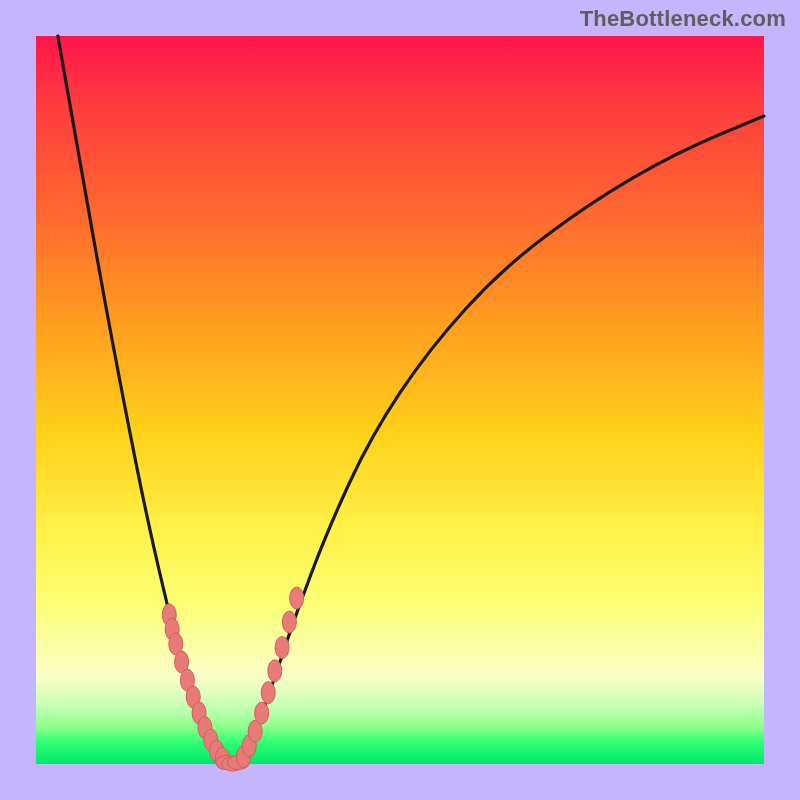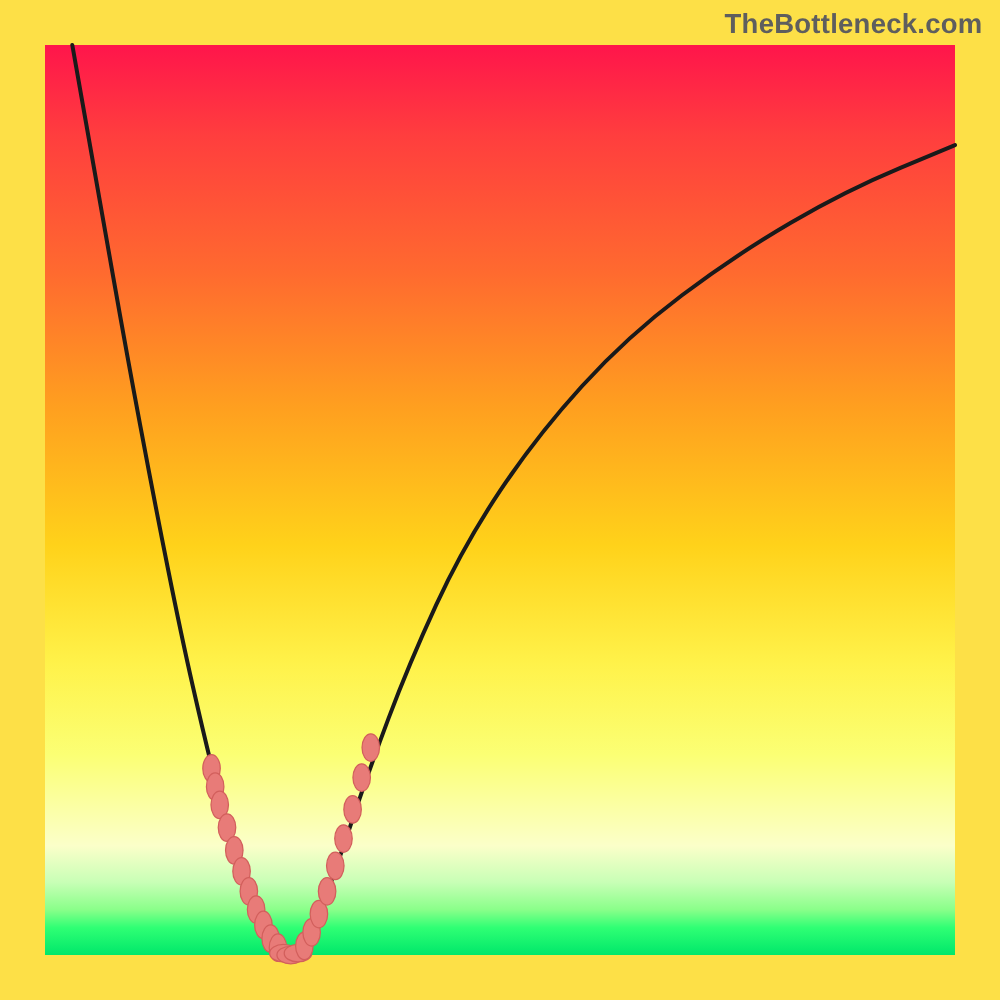--- a/index.html
+++ b/index.html
@@ -9,21 +9,21 @@
     height: 800px;
     background: #000;
     overflow: hidden;
   }
   .frame {
     position: absolute;
     left: 0;
     top: 0;
     width: 800px;
     height: 800px;
-    background: #fde047;
+    background: #c4b5fd;
   }
   .plot-area {
     position: absolute;
     left: 36px;
     top: 36px;
     width: 728px;
     height: 728px;
     
     background: linear-gradient(to bottom,
       #ff154b 0%,

